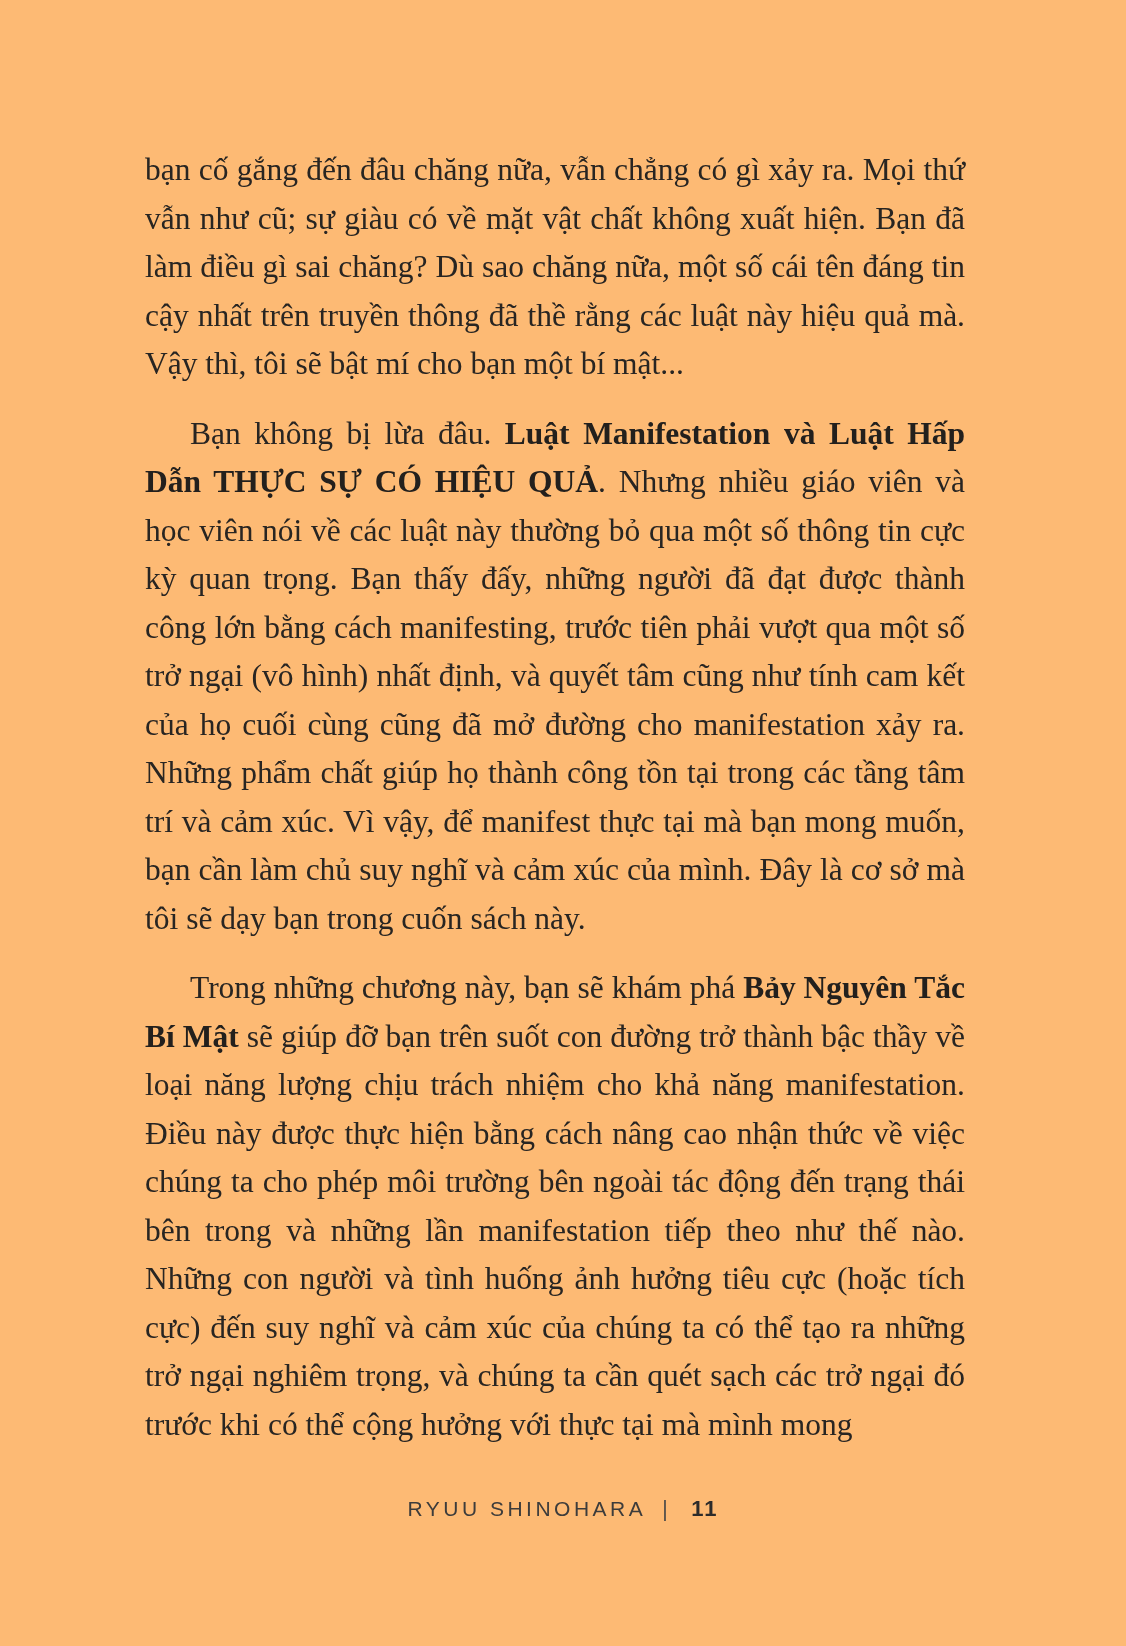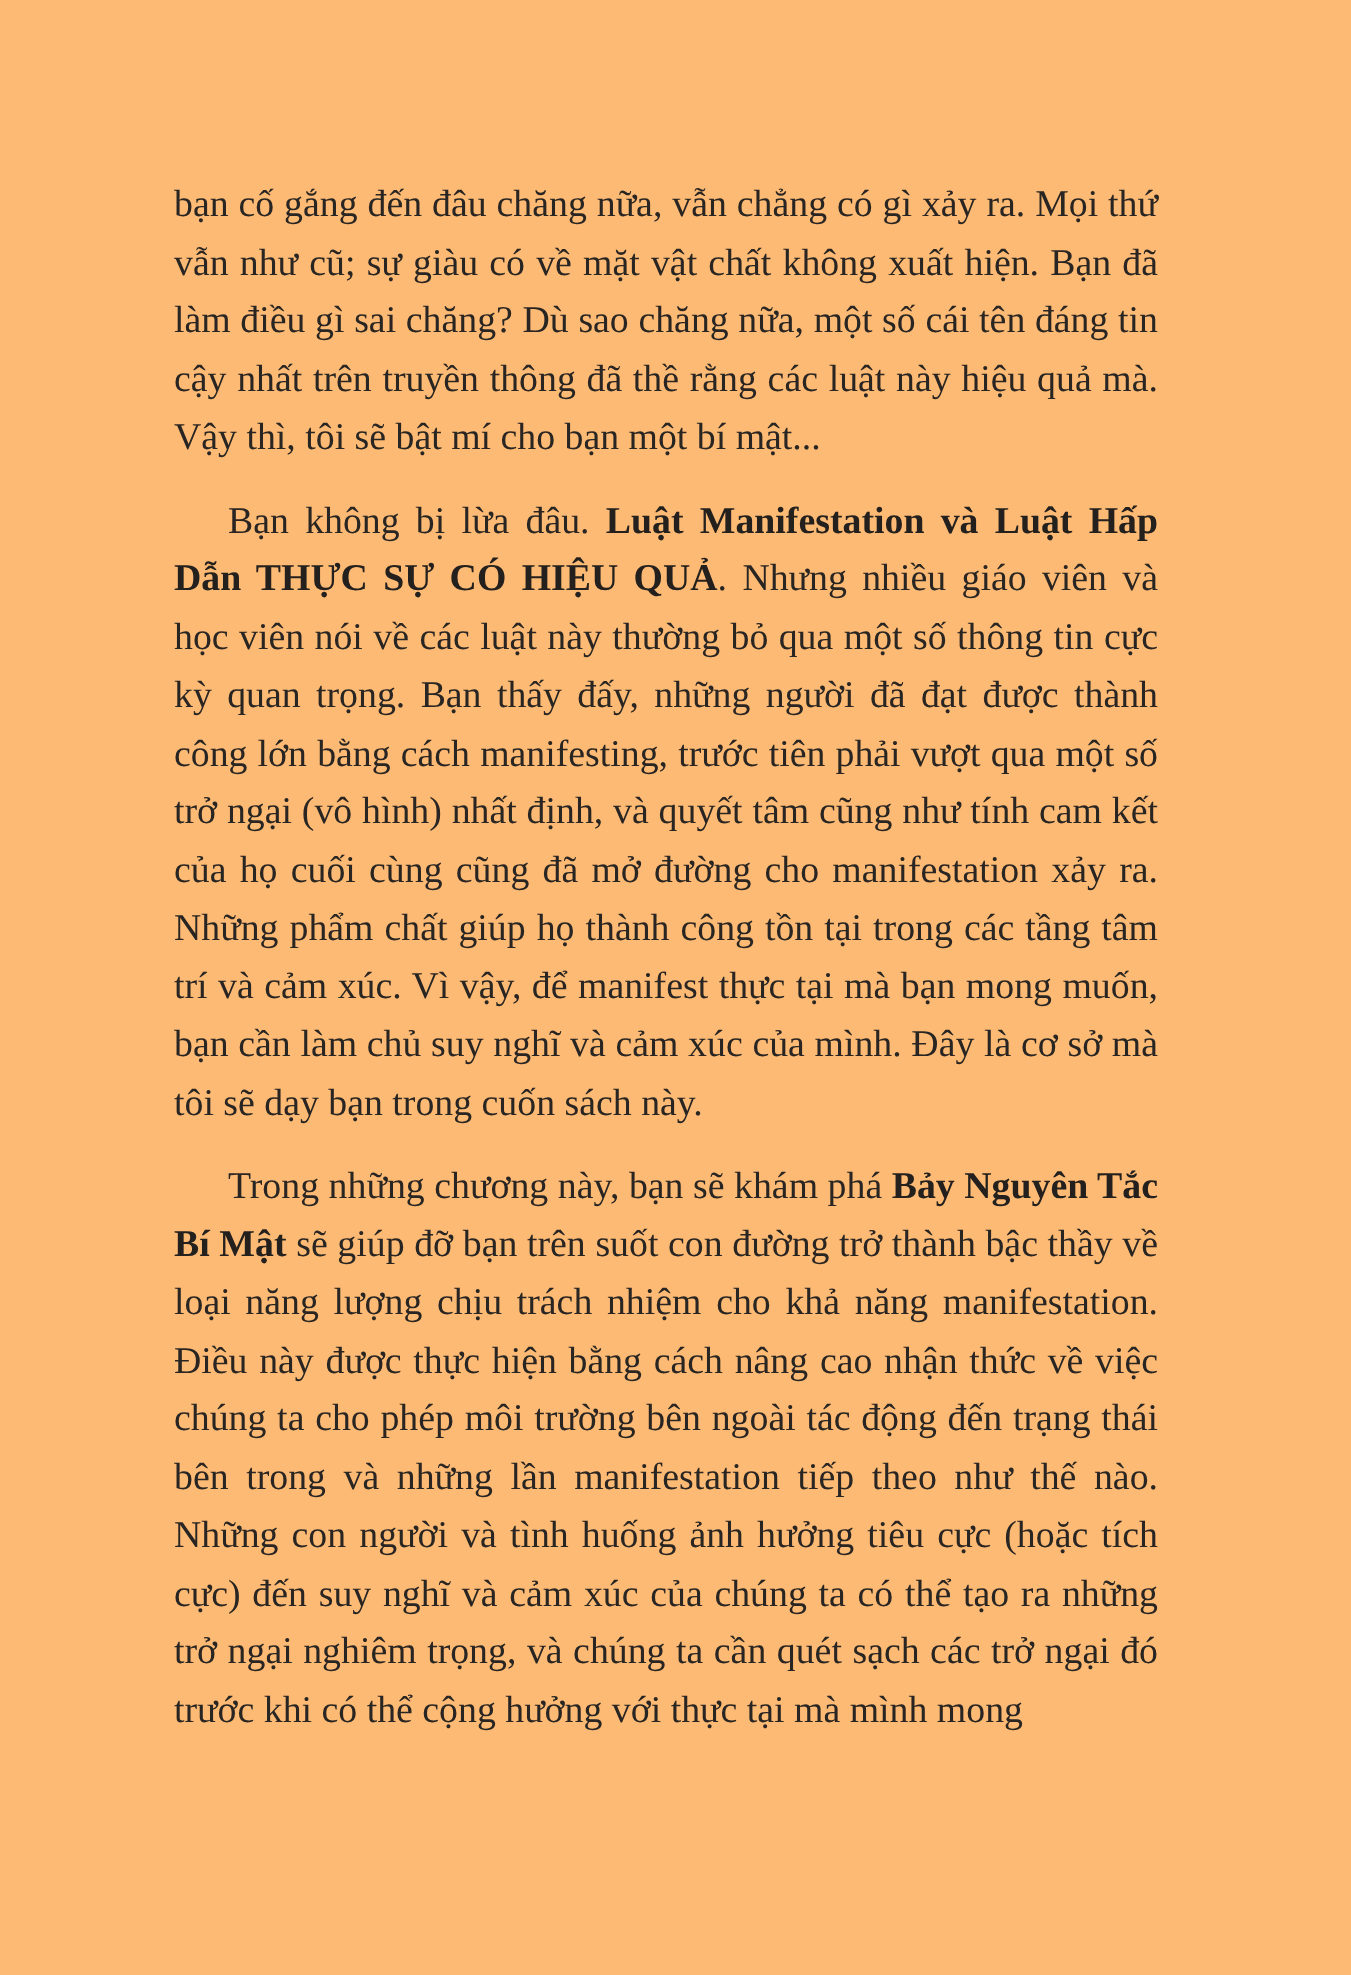--- a/index.html
+++ b/index.html
@@ -66,14 +66,17 @@
 <body>
 
 <div class="page">
 
   <div class="text-block" id="text-block">
       <p><span>bạn cố gắng đến đâu chăng nữa, vẫn chẳng có gì xảy ra. Mọi thứ vẫn như cũ; sự giàu có về mặt vật chất không xuất hiện. Bạn đã làm điều gì sai chăng? Dù sao chăng nữa, một số cái tên đáng tin cậy nhất trên truyền thông đã thề rằng các luật này hiệu quả mà. Vậy thì, tôi sẽ bật mí cho bạn một bí mật...</span></p>
       <p class="indent"><span>Bạn không bị lừa đâu. </span><strong>Luật Manifestation và Luật Hấp Dẫn THỰC SỰ CÓ HIỆU QUẢ</strong><span>. Nhưng nhiều giáo viên và học viên nói về các luật này thường bỏ qua một số thông tin cực kỳ quan trọng. Bạn thấy đấy, những người đã đạt được thành công lớn bằng cách manifesting, trước tiên phải vượt qua một số trở ngại (vô hình) nhất định, và quyết tâm cũng như tính cam kết của họ cuối cùng cũng đã mở đường cho manifestation xảy ra. Những phẩm chất giúp họ thành công tồn tại trong các tầng tâm trí và cảm xúc. Vì vậy, để manifest thực tại mà bạn mong muốn, bạn cần làm chủ suy nghĩ và cảm xúc của mình. Đây là cơ sở mà tôi sẽ dạy bạn trong cuốn sách này.</span></p>
       <p class="indent"><span>Trong những chương này, bạn sẽ khám phá </span><strong>Bảy Nguyên Tắc Bí Mật</strong><span> sẽ giúp đỡ bạn trên suốt con đường trở thành bậc thầy về loại năng lượng chịu trách nhiệm cho khả năng manifestation. Điều này được thực hiện bằng cách nâng cao nhận thức về việc chúng ta cho phép môi trường bên ngoài tác động đến trạng thái bên trong và những lần manifestation tiếp theo như thế nào. Những con người và tình huống ảnh hưởng tiêu cực (hoặc tích cực) đến suy nghĩ và cảm xúc của chúng ta có thể tạo ra những trở ngại nghiêm trọng, và chúng ta cần quét sạch các trở ngại đó trước khi có thể cộng hưởng với thực tại mà mình mong</span></p>
     </div>
 
+  <div class="page-footer">
+    <span class="footer-author">RYUU SHINOHARA</span><span class="footer-divider">|</span><span class="footer-page-number">11</span>
+  </div>
 
 </div>
 
 </body></html>

